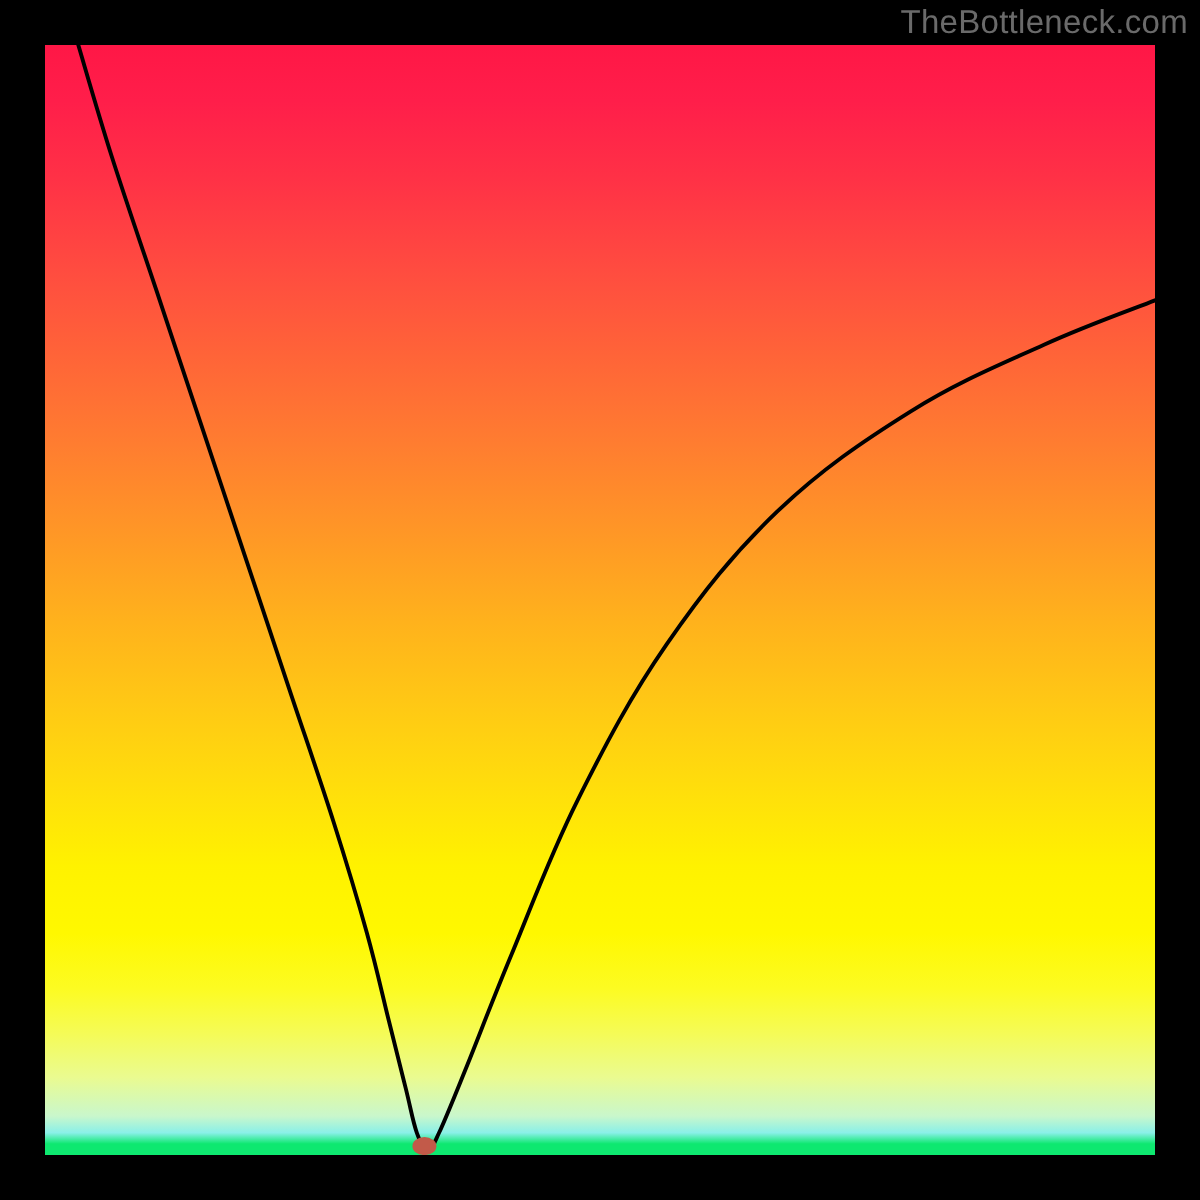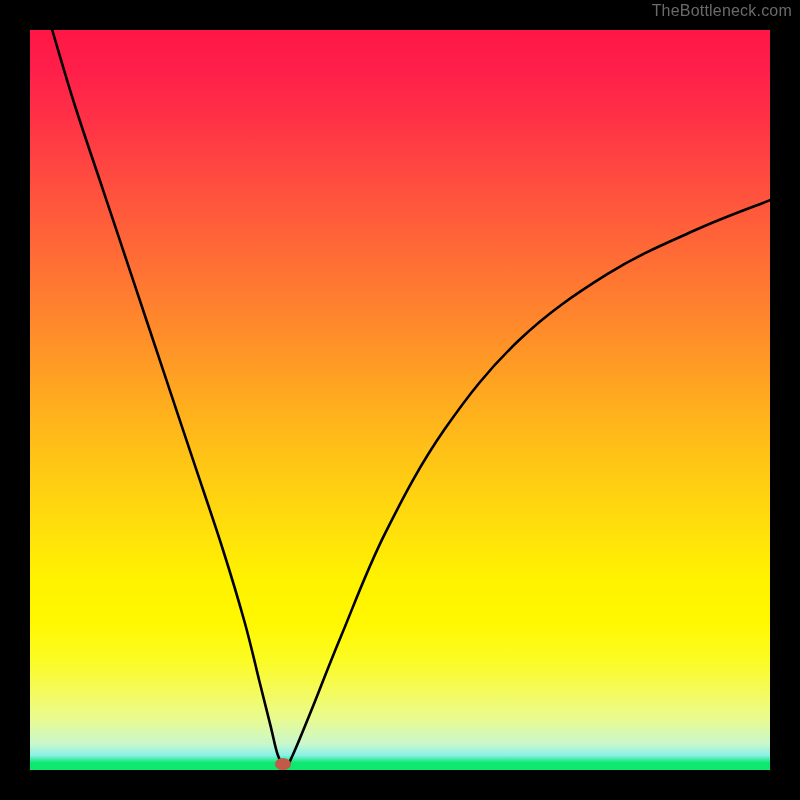--- a/index.html
+++ b/index.html
@@ -41,21 +41,21 @@
       #8af0e8 98%,
       #0ee870 99%,
       #0ee870 100%
     );
   }
   .watermark {
     position: absolute;
     top: 2px;
     right: 8px;
     font-family: Arial, Helvetica, sans-serif;
-    font-size: 16px;
+    font-size: 22px;
     font-weight: 500;
     color: #6a6a6a;
     letter-spacing: 0.2px;
     user-select: none;
   }
   svg.curve {
     position: absolute;
     left: 0;
     top: 0;
     width: 100%;

